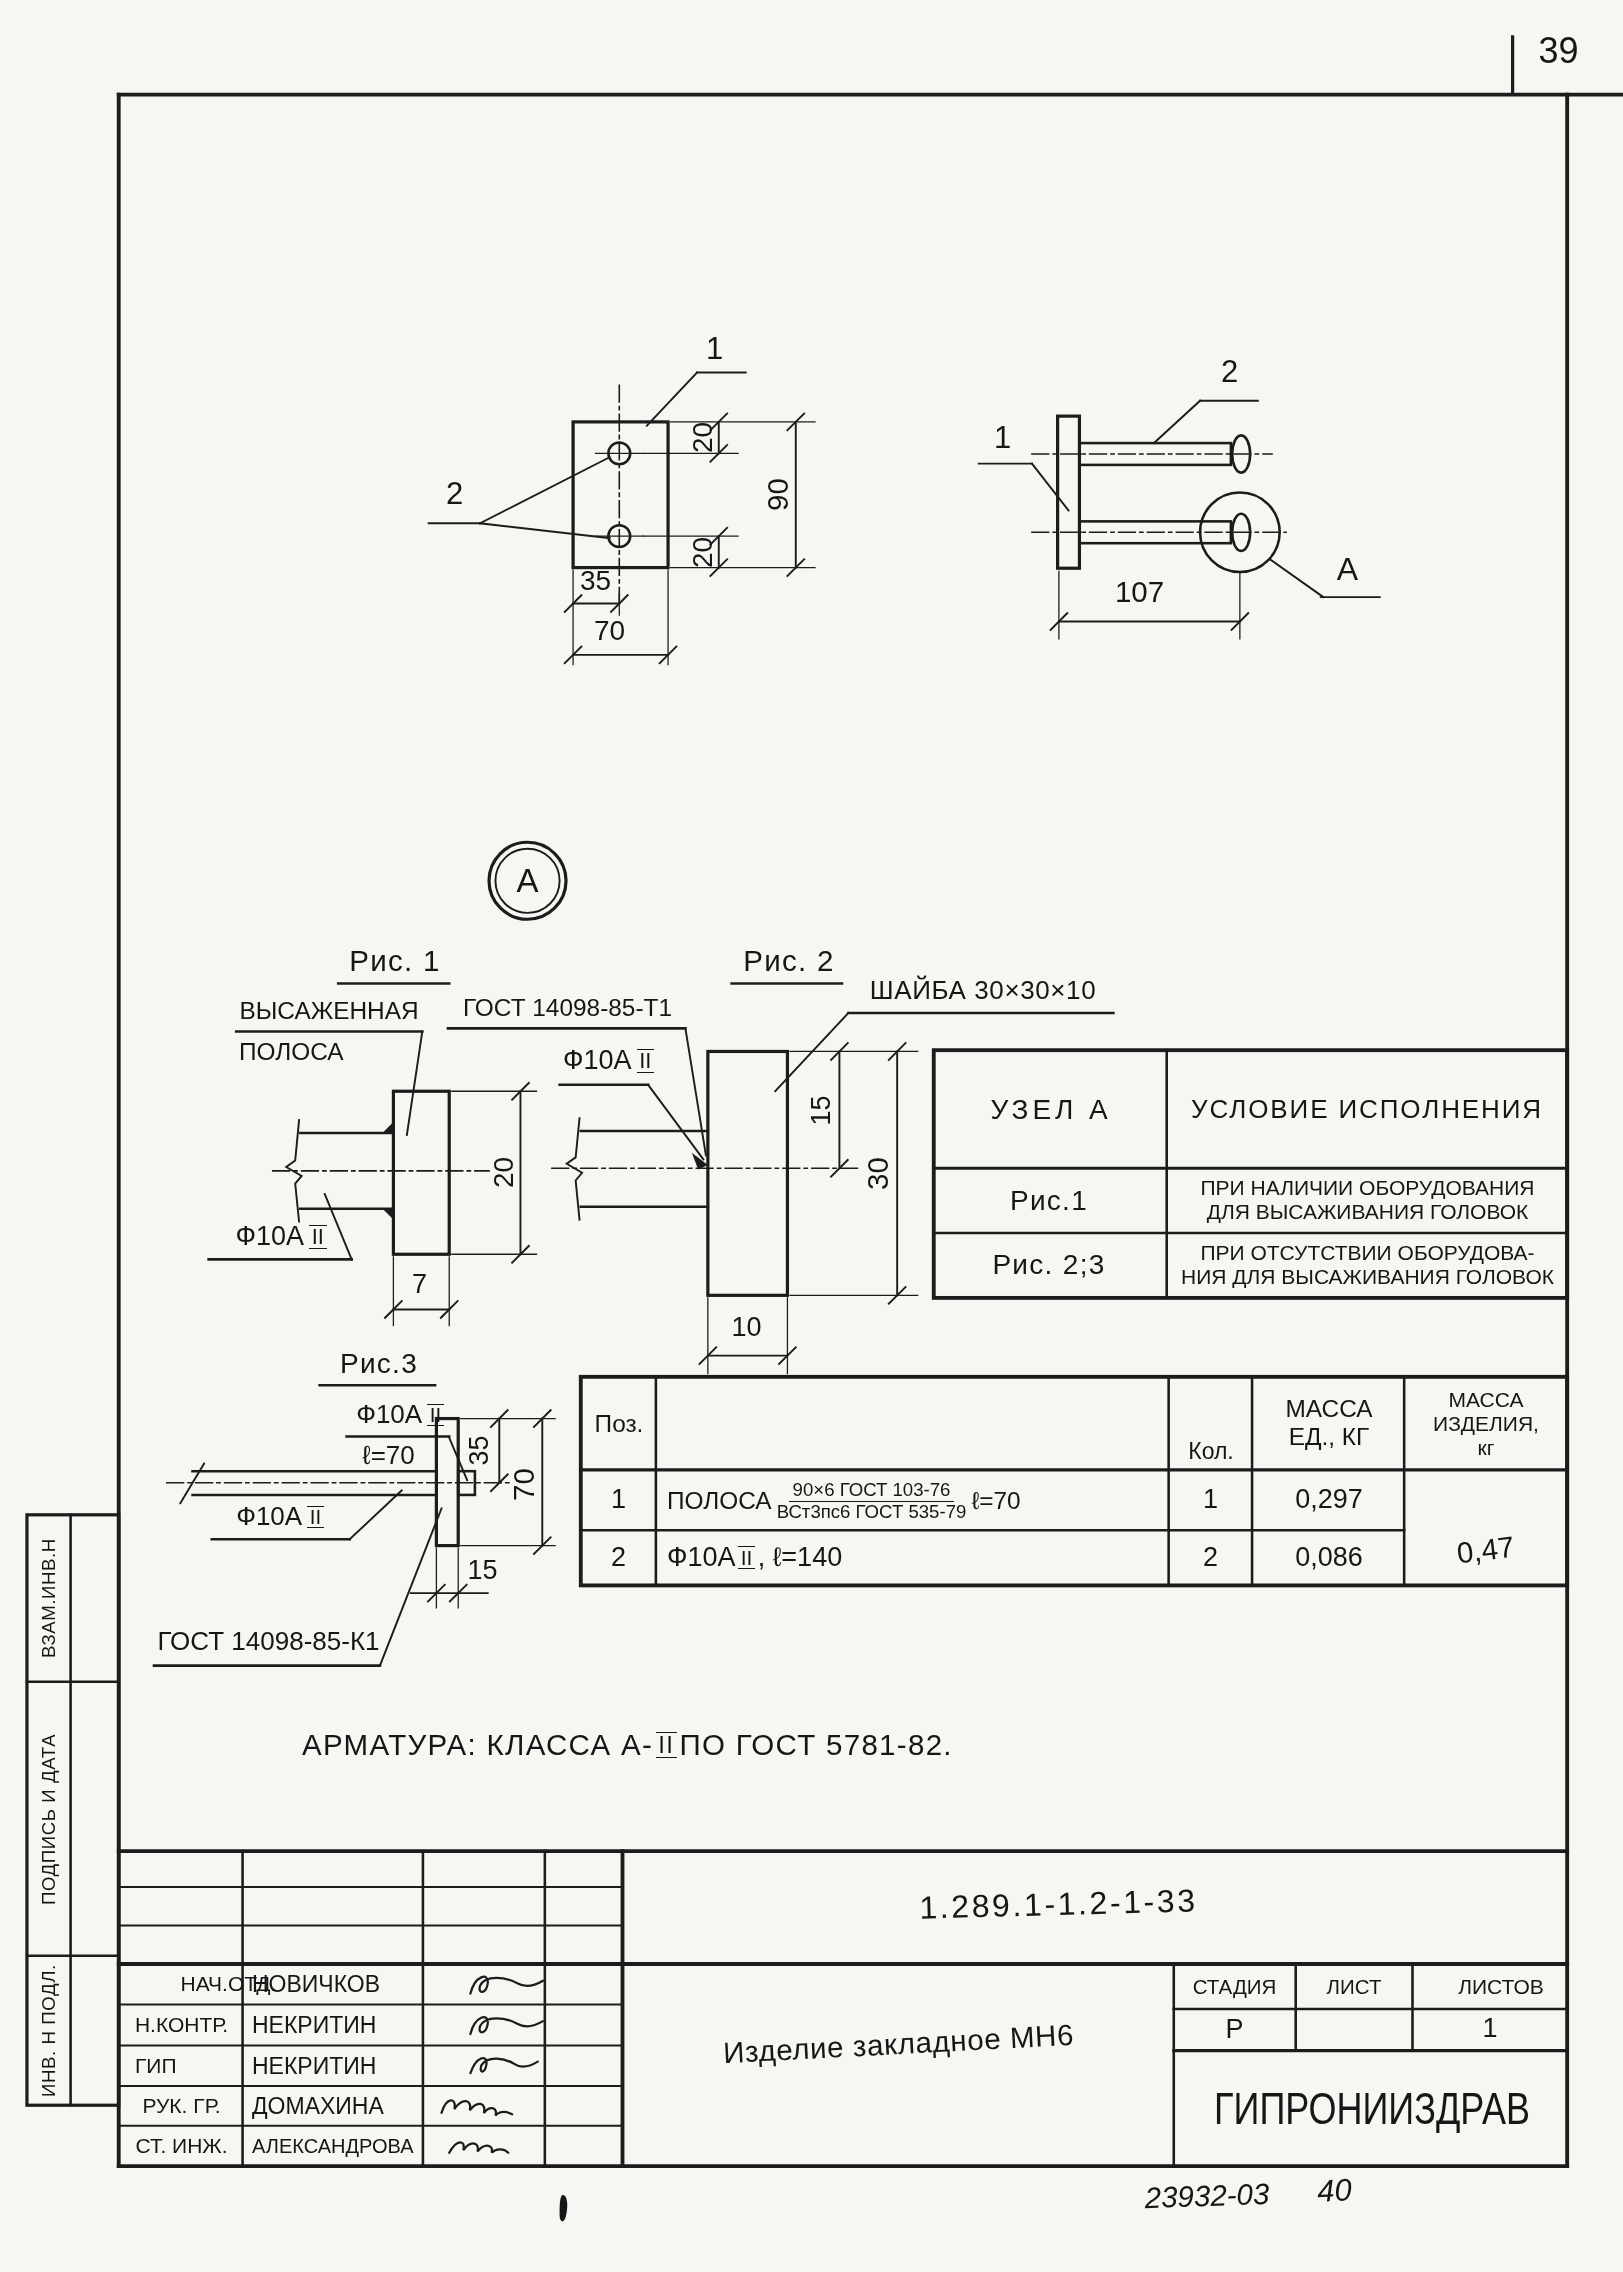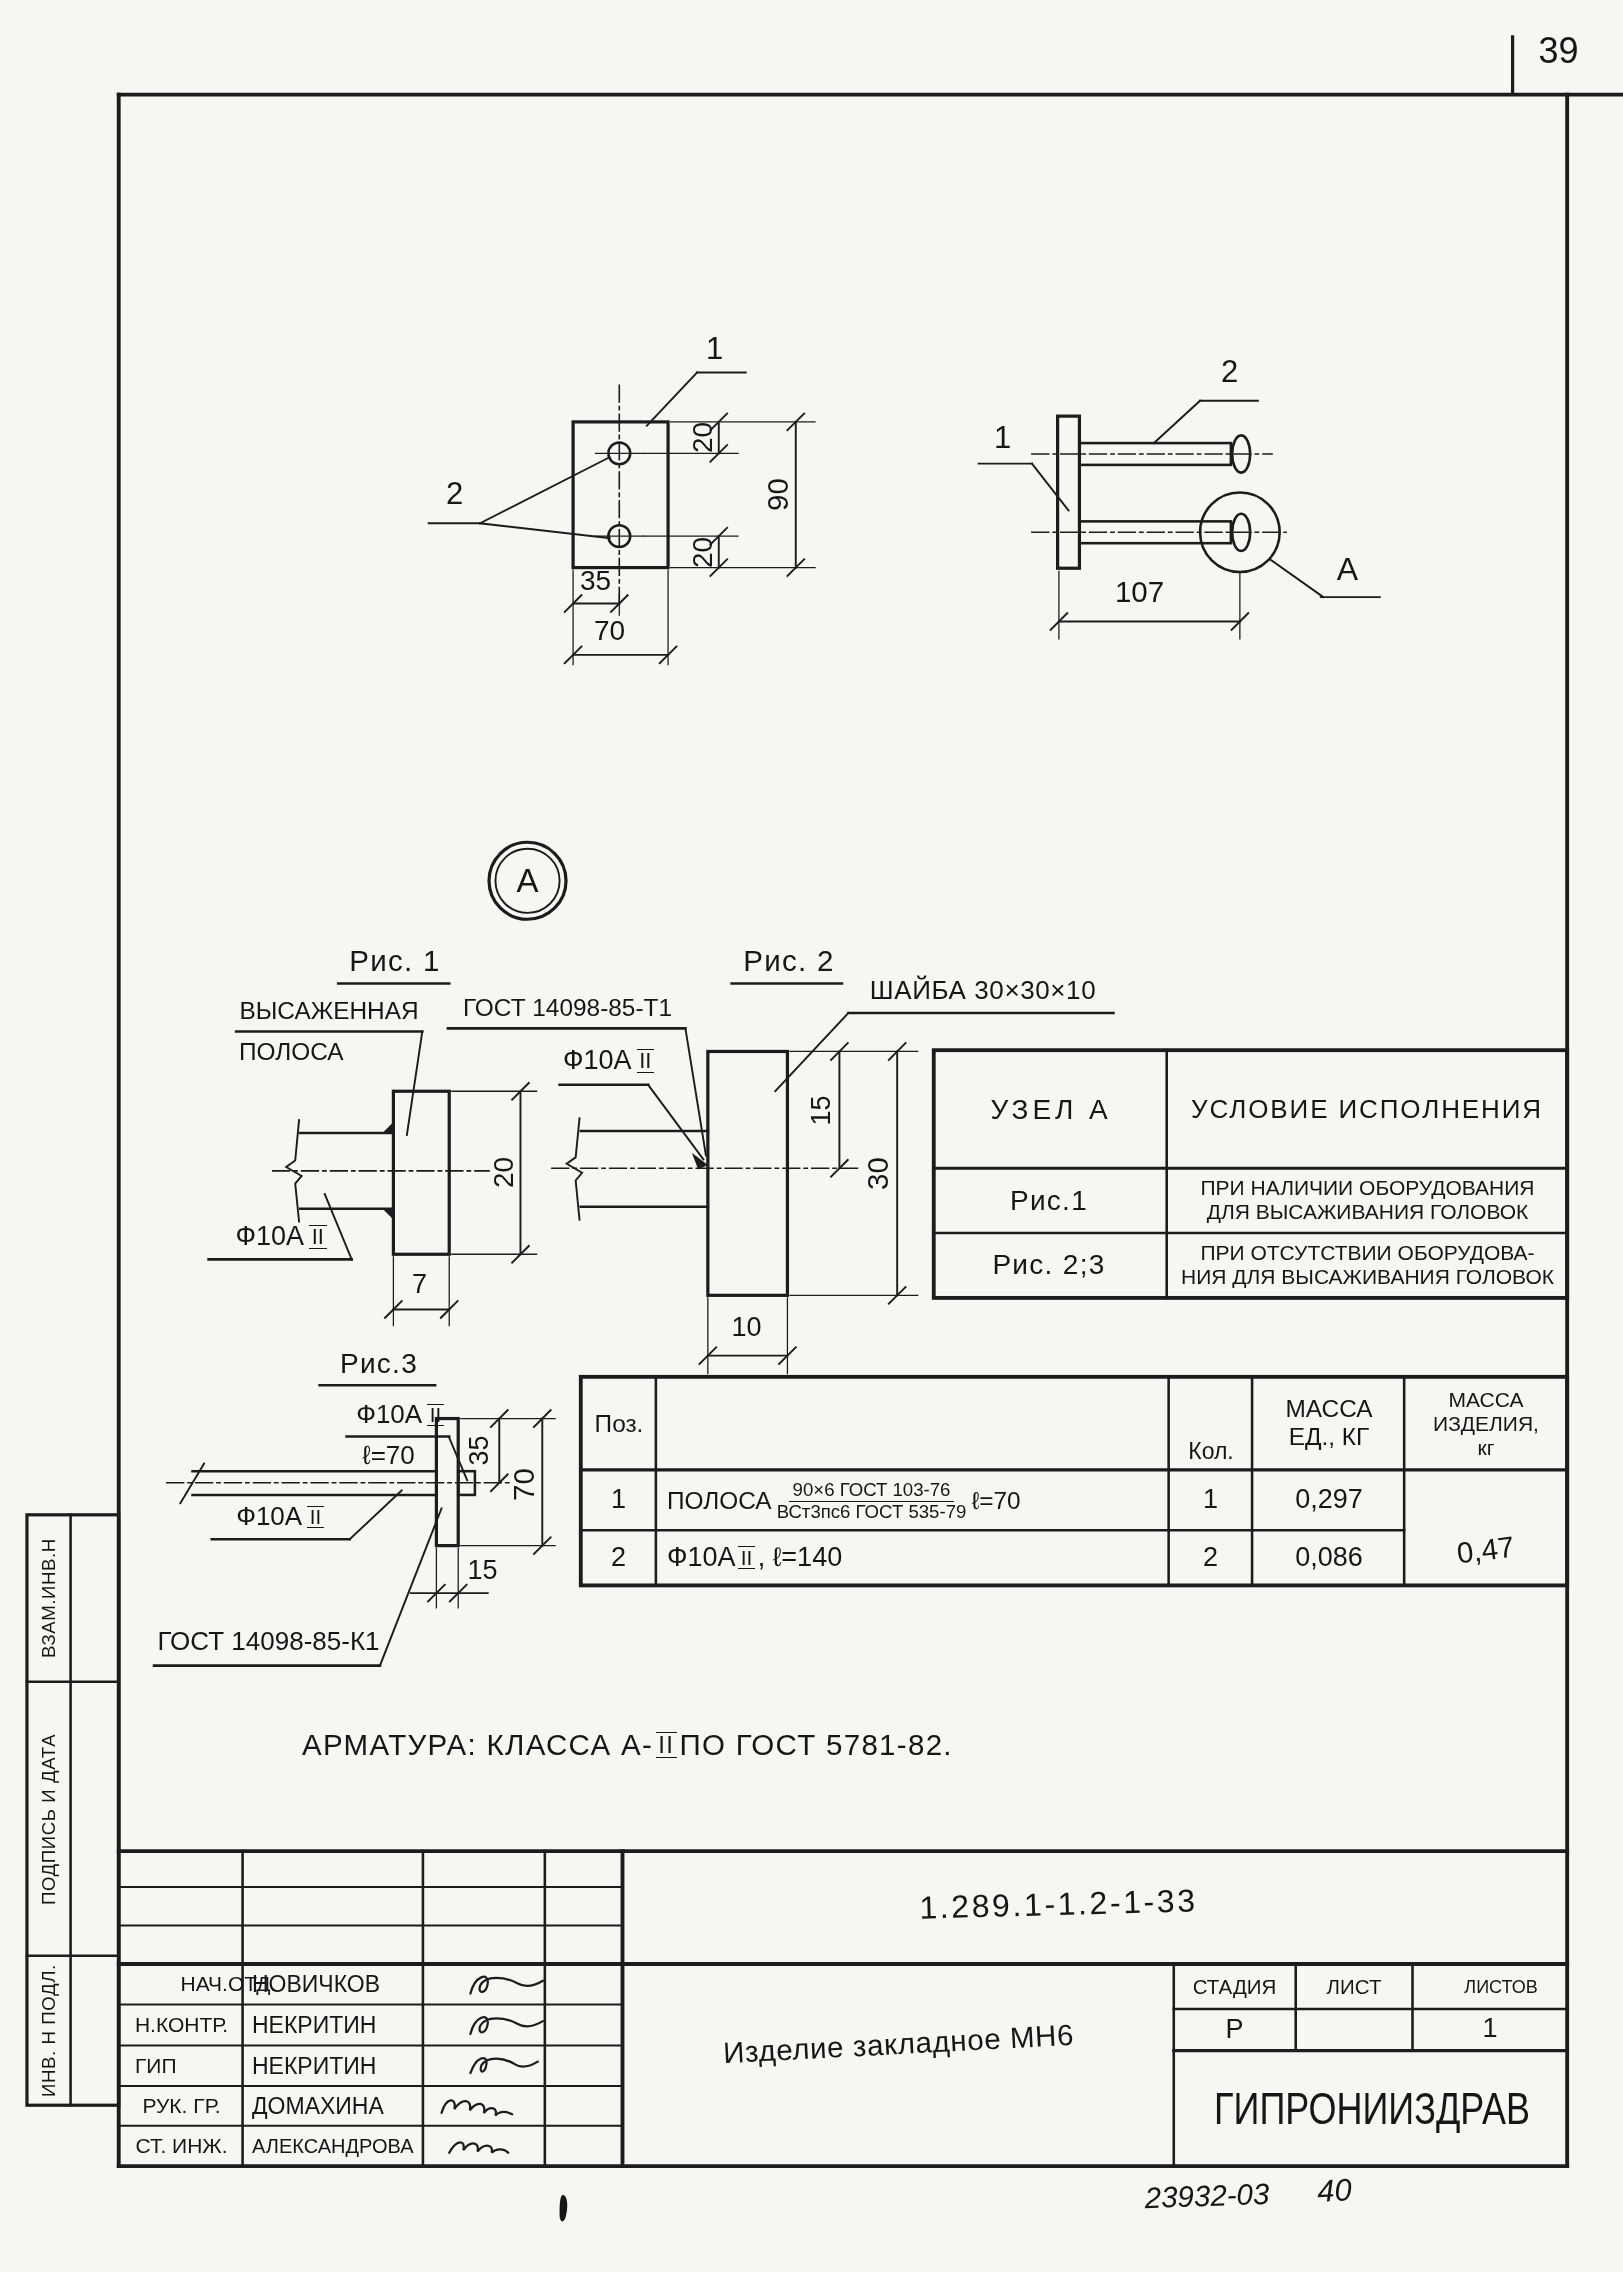--- a/index.html
+++ b/index.html
@@ -335,21 +335,21 @@
 
 <div class="t cmp lft" style="left:302px;top:1724px;width:834px;height:41px;font-size:29.5px;letter-spacing:1.3px;gap:2.6px;">
   <span>АРМАТУРА:  КЛАССА  А-</span><span class="rom" style="font-size:24px;">II</span><span>  ПО  ГОСТ 5781-82.</span>
 </div>
 
 <div class="t" style="left:802px;top:1884px;width:513px;height:41px;font-size:32px;letter-spacing:2.6px;transform:rotate(-1.5deg);">1.289.1-1.2-1-33</div>
 <div class="t" style="left:642px;top:2023px;width:513px;height:41px;font-size:29.5px;letter-spacing:0.6px;transform:rotate(-3deg);">Изделие закладное МН6</div>
 
 <div class="t" style="left:1176px;top:1969px;width:117px;height:36px;font-size:20.5px;text-align:center;">СТАДИЯ</div>
 <div class="t" style="left:1298px;top:1969px;width:112px;height:36px;font-size:20.5px;">ЛИСТ</div>
-<div class="t" style="left:1415px;top:1969px;width:172px;height:36px;font-size:18px;">ЛИСТОВ</div>
+<div class="t" style="left:1415px;top:1969px;width:172px;height:36px;font-size:21px;">ЛИСТОВ</div>
 <div class="t" style="left:1176px;top:2011px;width:117px;height:36px;font-size:27px;">Р</div>
 <div class="t" style="left:1415px;top:2010px;width:150px;height:36px;font-size:27px;">1</div>
 <div class="t" style="left:1181px;top:2086px;width:382px;height:45px;font-size:36px;letter-spacing:0px;transform:scaleY(1.25);">ГИПРОНИИЗДРАВ</div>
 
 <div class="t" style="left:122px;top:1966px;width:119px;height:36px;font-size:21px;padding-left:47px;">НАЧ.ОТД.</div>
 <div class="t lft" style="left:252px;top:1966px;width:168px;height:36px;font-size:23px;">НОВИЧКОВ</div>
 <div class="t" style="left:122px;top:2007px;width:119px;height:36px;font-size:21px;">Н.КОНТР.</div>
 <div class="t lft" style="left:252px;top:2007px;width:168px;height:36px;font-size:23px;">НЕКРИТИН</div>
 <div class="t lft" style="left:135px;top:2048px;width:106px;height:36px;font-size:21px;">ГИП</div>
 <div class="t lft" style="left:252px;top:2048px;width:168px;height:36px;font-size:23px;">НЕКРИТИН</div>

